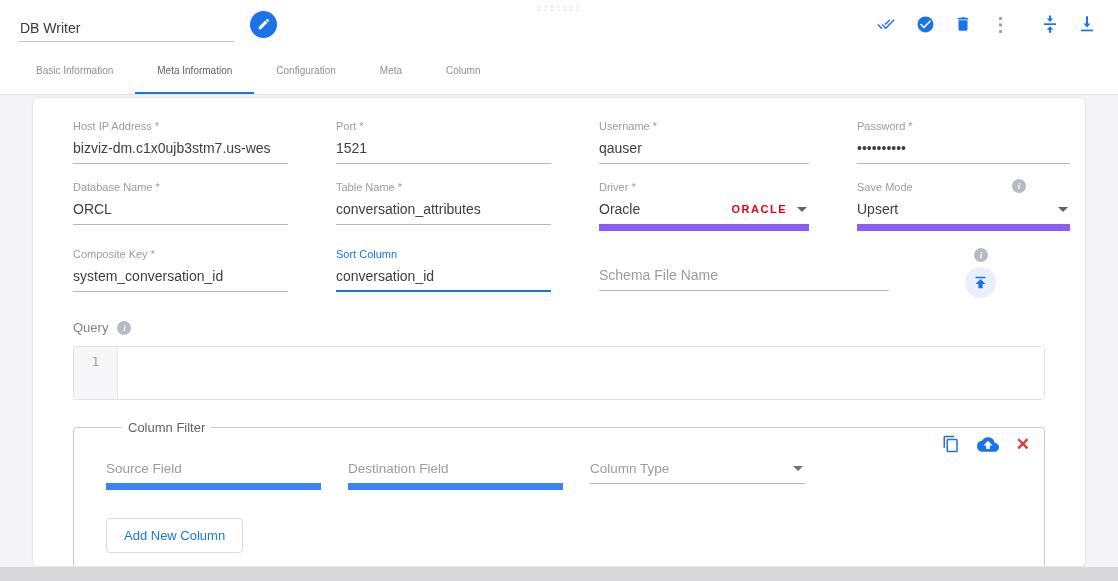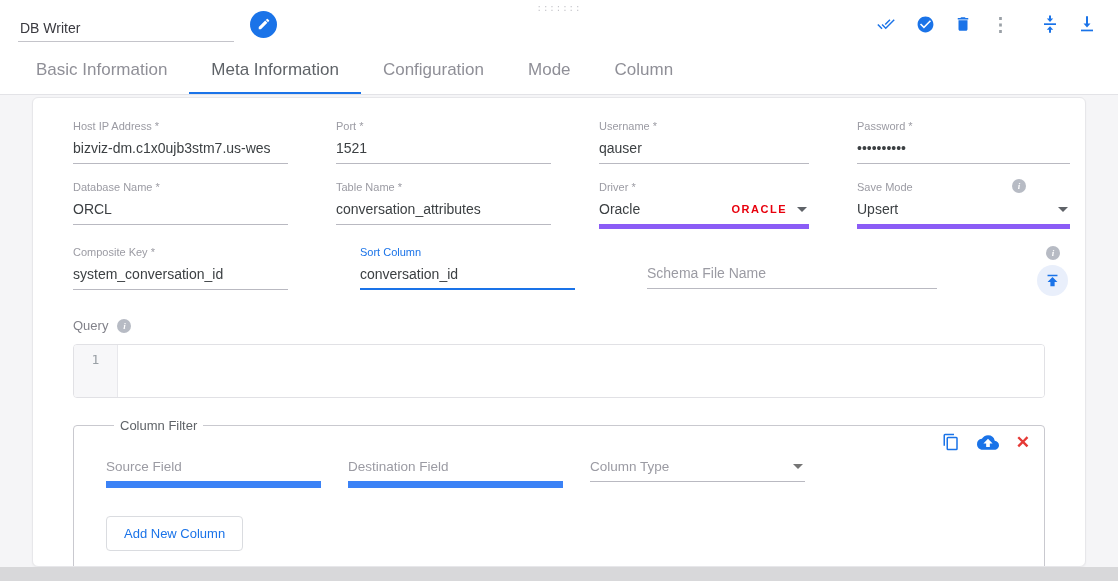--- a/index.html
+++ b/index.html
@@ -11,54 +11,54 @@
   .drag-handle { position:absolute; left:50%; top:3px; transform:translateX(-50%); color:#c6c6cb; font-size:9px; letter-spacing:1px; font-family:"DejaVu Sans Mono", monospace; user-select:none; }
   .title-input { width:216px; border:none; border-bottom:1px solid #c4c4ca; font-size:14px; color:#3a3a40; padding:5px 2px; outline:none; background:transparent; font-family:"Liberation Sans", sans-serif;margin-top:8px; }
   .edit-btn { width:27px; height:27px; border-radius:50%; background:#1a73e8; border:none; margin-left:16px; display:flex; align-items:center; justify-content:center; cursor:pointer; flex:0 0 auto; }
   .toolbar { margin-left:auto; display:flex; align-items:center; gap:19px; }
   .icon-btn { background:none; border:none; padding:0; cursor:pointer; display:flex; align-items:center; }
   .more-vert { color:#9aa0a6; font-size:19px; line-height:1; font-weight:bold; }
   .gap-left { margin-left:12px; }
 
   
   .tabs { background:#fff; display:flex; padding:0 14px; height:47px; border-bottom:1px solid #e3e3e7; }
-  .tab { padding:0 22px; display:flex; align-items:center; font-size:17px; color:#8f8f97; cursor:pointer; border-bottom:2px solid transparent; white-space:nowrap; }
+  .tab { padding:0 22px; display:flex; align-items:center; font-size:10px; color:#8f8f97; cursor:pointer; border-bottom:2px solid transparent; white-space:nowrap; }
   .tab.active { color:#5f6368; border-bottom-color:#1a73e8; }
 
   
   .main { padding:2px 32px 0; height:472px; }
   .card { background:#fff; border:1px solid #e7e7ea; border-radius:6px; height:470px; padding:22px 40px 0; overflow:hidden; box-shadow:0 1px 2px rgba(0,0,0,.04); }
 
   .grid4 { display:grid; grid-template-columns:215px 215px 210px 213px; column-gap:48px; margin-bottom:17px; }
-  .grid-r3 { display:grid; grid-template-columns:215px 215px 290px auto; column-gap:72px; margin-bottom:6px; }
+  .grid-r3 { display:grid; grid-template-columns:215px 215px 290px auto; column-gap:48px; margin-bottom:6px; }
   .field { position:relative; }
   .field-label { font-size:11px; color:#9b9ba3; display:block; margin-bottom:4px; }
   .field-input { width:100%; border:none; border-bottom:1px solid #b9b9c1; font-size:14px; color:#3c4043; padding:4px 0 7px; outline:none; background:transparent; font-family:"Liberation Sans", sans-serif; }
   .field-input::placeholder { color:#9b9ba3; }
   .focused .field-label { color:#1a73e8; }
   .focused .field-input { border-bottom:2px solid #1a73e8; padding-bottom:6px; }
-  .select-line { display:flex; align-items:center; justify-content:space-between; border-bottom:5px solid #8b5cf6; padding:4px 2px 7px 0; font-size:14px; color:#3c4043; cursor:pointer; }
+  .select-line { display:flex; align-items:center; justify-content:space-between; border-bottom:7px solid #8b5cf6; padding:4px 2px 7px 0; font-size:14px; color:#3c4043; cursor:pointer; }
   .caret { width:0; height:0; border-left:5px solid transparent; border-right:5px solid transparent; border-top:5px solid #5f6368; display:inline-block; }
   .brand-oracle { color:#e8000d; font-weight:bold; font-size:11px; letter-spacing:1.5px; margin-right:10px; }
   .drv-right { display:flex; align-items:center; }
   .info-dot { width:14px; height:14px; border-radius:50%; background:#b7bbc4; color:#fff; font-size:9px; font-weight:bold; font-style:italic; display:inline-flex; align-items:center; justify-content:center; font-family:"Liberation Serif", serif; cursor:pointer; flex:0 0 auto; }
   .abs-info { position:absolute; top:-2px; right:44px; }
   .upload-cell { padding-left:28px; display:flex; flex-direction:column; align-items:flex-start; }
   .upload-cell .info-dot { margin:0 0 5px 9px; }
   .upload-btn { width:31px; height:31px; border-radius:50%; background:#e9effb; border:none; display:flex; align-items:center; justify-content:center; cursor:pointer; }
 
   
   .query-label-row { display:flex; align-items:center; gap:9px; margin:22px 0 11px; font-size:13px; color:#82828a; }
   .editor { display:flex; border:1px solid #e1e1e5; border-radius:4px; height:54px; overflow:hidden; }
   .gutter { width:44px; background:#f7f7f9; border-right:1px solid #e8e8ec; color:#9aa0a6; font-family:"DejaVu Sans Mono", monospace; font-size:13px; text-align:center; padding-top:7px; }
   .editor-body { flex:1; border:none; resize:none; outline:none; background:#fff; font-family:"DejaVu Sans Mono", monospace; font-size:13px; padding:6px 8px; color:#3c4043; }
 
   
   .column-filter { margin-top:20px; border:1px solid #c9c9cf; border-radius:4px; position:relative; height:168px; padding:4px 32px 0; }
-  .column-filter legend { font-size:13px; color:#5f6368; padding:0 6px; margin-left:8px; }
+  .column-filter legend { font-size:13px; color:#5f6368; padding:0 6px; margin-left:16px; }
   .cf-icons { position:absolute; top:0; right:14px; display:flex; gap:17px; align-items:center; }
   .close-x { color:#e53935; font-size:17px; font-weight:bold; line-height:1; }
   .cf-fields { display:flex; gap:27px; margin-top:18px; }
   .cf-field { width:215px; }
   .cf-input { width:100%; border:none; border-bottom:7px solid #3b82f6; font-size:13.5px; color:#3c4043; padding:4px 0 7px; outline:none; background:transparent; font-family:"Liberation Sans", sans-serif; }
   .cf-input::placeholder { color:#9b9ba3; }
   .cf-select { display:flex; align-items:center; justify-content:space-between; border-bottom:1px solid #b9b9c1; padding:4px 2px 7px 0; font-size:13.5px; color:#9b9ba3; cursor:pointer; }
   .cf-select .caret { border-top-color:#757575; }
   .add-col-btn { margin-top:28px; background:#fff; border:1px solid #dadce0; border-radius:4px; color:#1a73e8; font-size:13px; padding:9px 17px; cursor:pointer; font-family:"Liberation Sans", sans-serif; }
 
@@ -130,21 +130,21 @@
   <div class="tab">
       <span>Basic Information</span>
     </div>
   <div class="tab active">
       <span>Meta Information</span>
     </div>
   <div class="tab">
       <span>Configuration</span>
     </div>
   <div class="tab">
-      <span>Mode</span>
+      <span>Meta</span>
     </div>
   <div class="tab">
       <span>Column</span>
     </div>
 </div>
 
 <div class="main">
   <div class="card">
 
     <div class="grid4">

